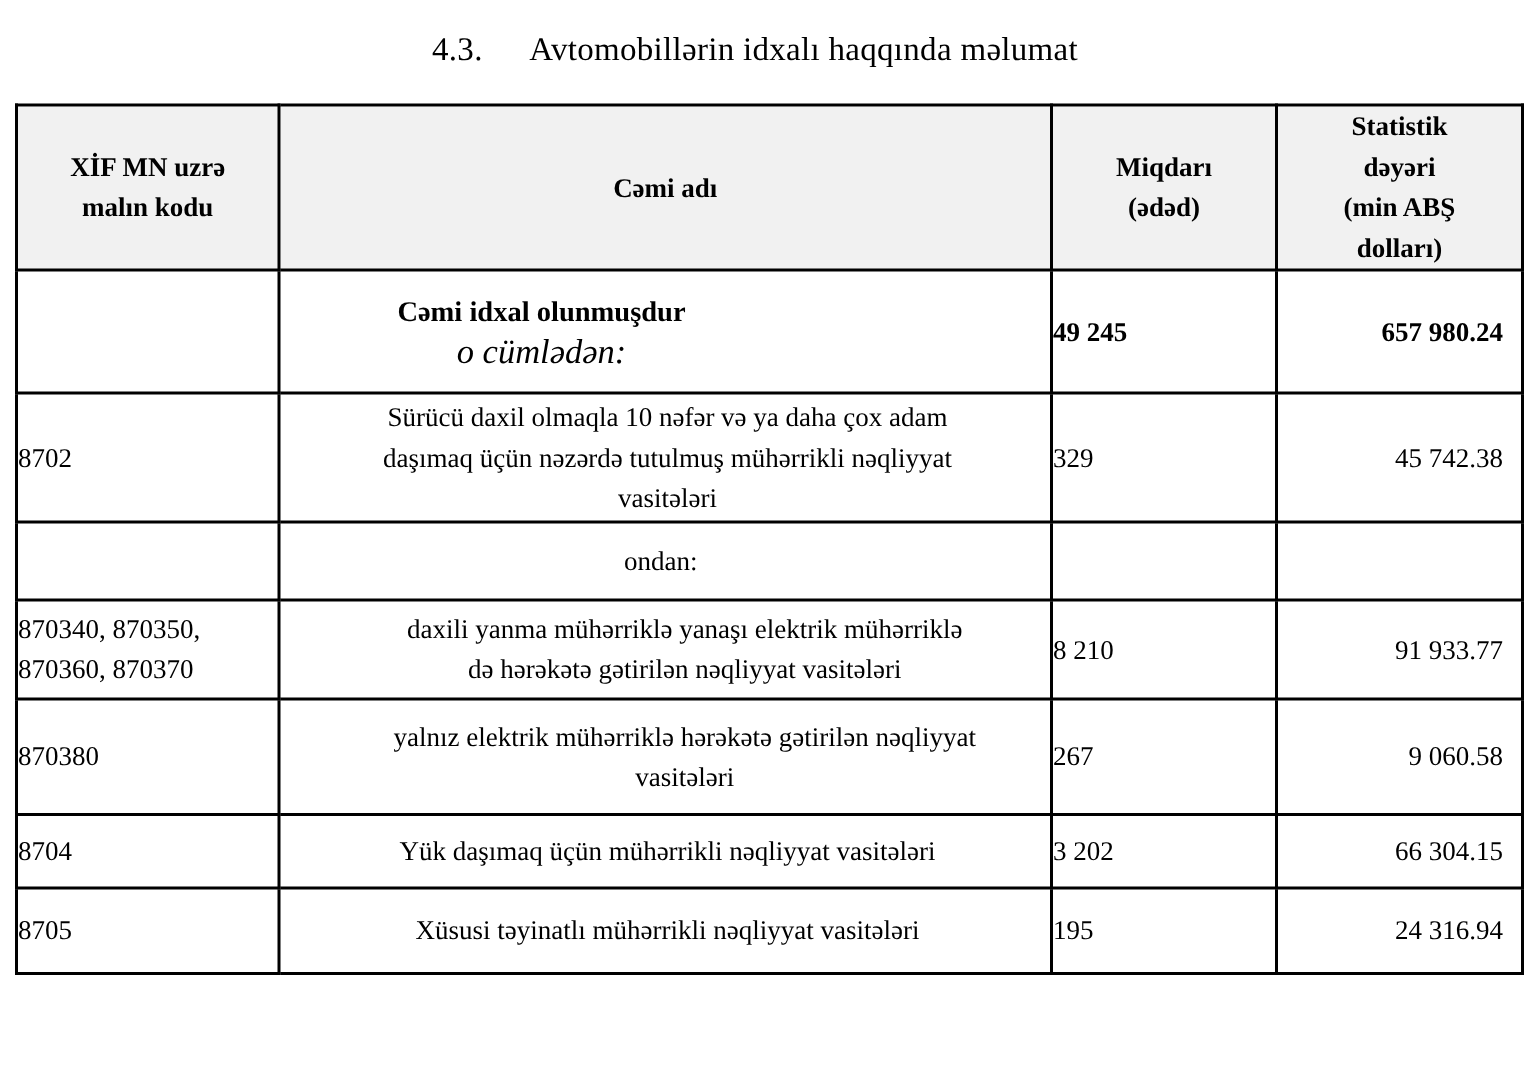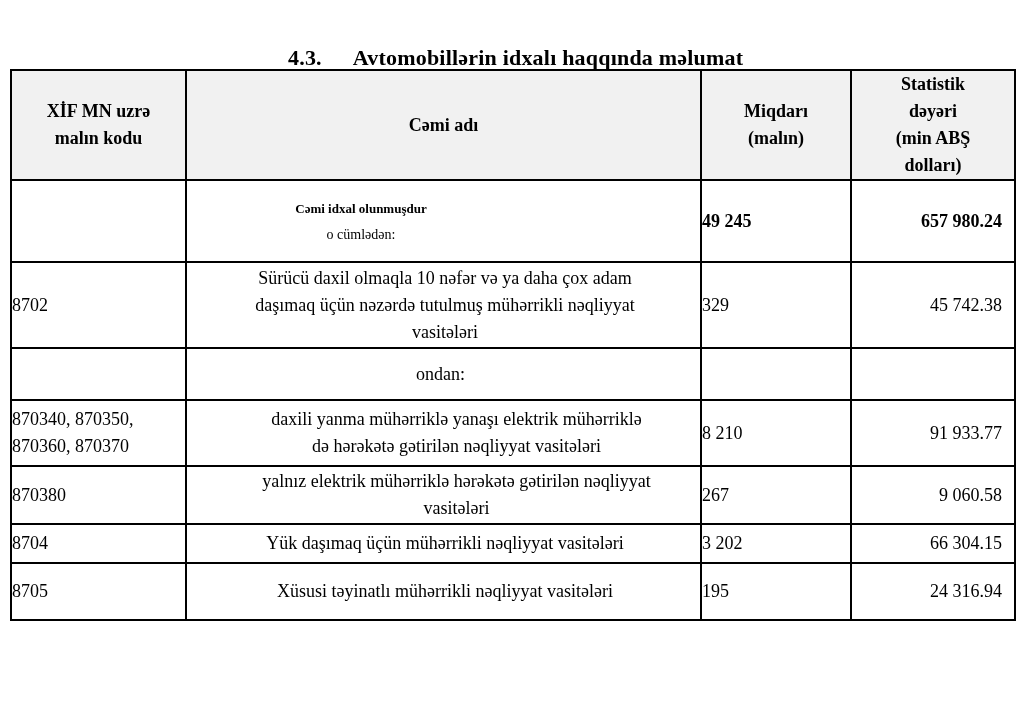--- a/index.html
+++ b/index.html
@@ -10,24 +10,23 @@
     color: #000000;
     overflow: hidden;
   }
   .page { position: relative; width: 1024px; height: 712px; background: #fff; }
 
   
   .title {
     position: absolute;
     top: 20px; left: 288px;
     font-size: 22px;
-    font-weight: bold;
+    font-weight: normal;
     white-space: nowrap;
     letter-spacing: 0.2px;
-    margin-top: 25px;
   }
   .title .num { margin-right: 31px; }
 
   
   table.import {
     position: absolute;
     top: 69px; left: 10px;
     width: 1004px;
     border-collapse: collapse;
     table-layout: fixed;
@@ -48,44 +47,44 @@
     text-align: center;
     white-space: pre-line;
     margin-left: 24px;
   }
   tr.hdr     { height: 102px; }
   tr.r-sum   { height: 82px; }
   tr.r-8702  { height: 86px; }
   tr.r-8703  { height: 72px; }
   tr.r-ondan { height: 52px; }
   tr.r-87034 { height: 66px; }
-  tr.r-87038 { height: 58px; border-radius: 24px; }
-  tr.r-8704  { height: 39px; }
+  tr.r-87038 { height: 77px; border-radius: 24px; }
+  tr.r-8704  { height: 49px; }
   tr.r-8705  { height: 57px; }
 
   td.code {
     text-align: left;
     white-space: pre-line;
   }
   td.name {
     text-align: center;
     padding-left: 9px;
     padding-right: 6px;
     white-space: pre-line;
   }
   td.name.indent { padding-left: 32px; }
   td.name.center-text { text-align: center; padding-left: 0; }
   td.qty { padding-right: 21px; white-space: nowrap; }
   td.val { text-align: right; padding-right: 12px; white-space: nowrap; }
   .bold { font-weight: bold; }
 
   
   td.summary-name { padding: 0 165px 0 0; text-align: center; }
-  .sum-line1 { font-weight: bold; font-size: 13px; line-height: 27px; }
-  .sum-line2 { font-size: 14px; line-height: 25px; }
+  .sum-line1 { font-weight: bold; font-size: 19px; line-height: 27px; }
+  .sum-line2 { font-style: italic; font-size: 23px; line-height: 25px; }
 </style>
 </head>
 <body>
 
 <div class="page">
 
   <div class="title">
     <span class="num">4.3.</span><span>Avtomobillərin idxalı haqqında məlumat</span>
   </div>
 
@@ -95,21 +94,21 @@
       <col style="width:515px">
       <col style="width:150px">
       <col style="width:164px">
     </colgroup>
     <thead>
       <tr class="hdr">
         <th>XİF MN uzrə
 malın kodu</th>
         <th>Cəmi adı</th>
         <th>Miqdarı
-(malın)</th>
+(ədəd)</th>
         <th>Statistik
 dəyəri
 (min ABŞ
 dolları)</th>
       </tr>
     </thead>
     <tbody>
       <tr class="r-sum">
         <td class="code"></td>
         <td class="summary-name">

